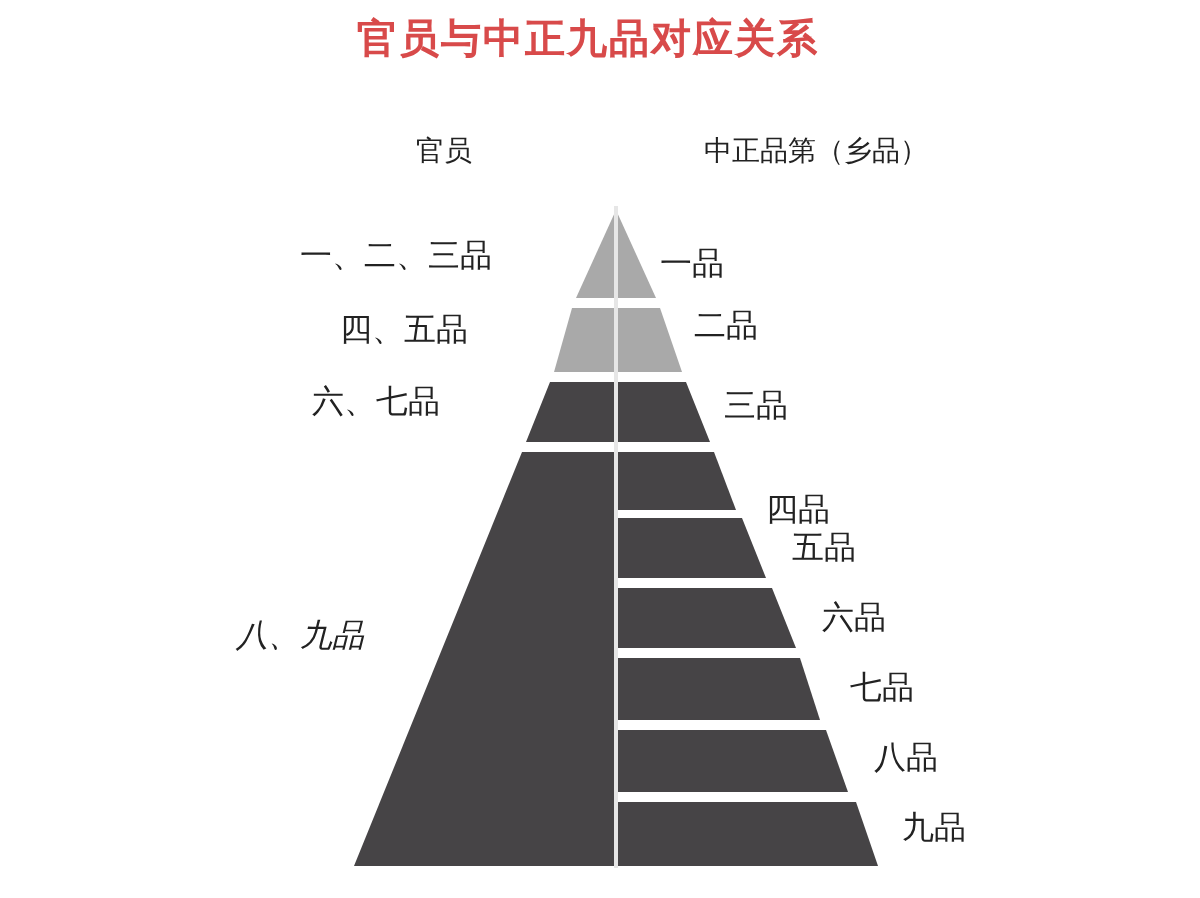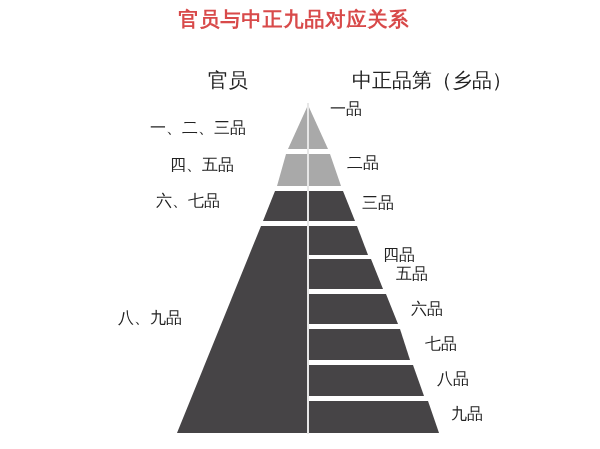--- a/index.html
+++ b/index.html
@@ -2,21 +2,21 @@
 <html><head>
 <meta charset="utf-8">
 <style>
   html, body { margin: 0; padding: 0; background: #ffffff; }
   body { width: 600px; height: 449px; position: relative; overflow: hidden;
          font-family: "DejaVu Serif", "Liberation Serif", serif; }
   .abs { position: absolute; white-space: nowrap; }
   .title { left: 0; width: 588px; top: 6px; text-align: center; font-size: 20px;
            font-weight: bold; letter-spacing: 1px;
            font-family: "DejaVu Sans", "Liberation Sans", sans-serif; }
-  .colhead { font-size: 20px; color: #222; top: 67px; }
+  .colhead { font-size: 14px; color: #222; top: 67px; }
   .lbl { font-size: 16px; color: #222; }
   svg.pyr { position: absolute; left: 0; top: 0; }
 </style>
 </head>
 <body>
 
 <div class="abs title" style="color: rgb(216, 74, 74);">官员与中正九品对应关系</div>
 
 <div class="abs colhead" style="left:208px;">官员</div>
 <div class="abs colhead" style="left:352px;">中正品第（乡品）</div>
@@ -37,23 +37,23 @@
   <polygon points="308,329 308,360 410,360 400,329" fill="#464446"></polygon>
   <polygon points="308,365 308,396 424,396 413,365" fill="#464446"></polygon>
   <polygon points="308,401 308,433 439,433 428,401" fill="#464446"></polygon>
 
   <line x1="308" y1="103" x2="308" y2="434" stroke="#e6e6e6" stroke-width="2"></line>
 </svg>
 
 <div class="abs lbl" style="left:150px; top:118px;font-family:Liberation Serif, serif;">一、二、三品</div>
 <div class="abs lbl" style="left:170px; top:155px;">四、五品</div>
 <div class="abs lbl" style="left:156px; top:191px;">六、七品</div>
-<div class="abs lbl" style="left:118px; top:308px;">八、九品</div>
+<div class="abs lbl" style="left:118px; top:308px;font-style:italic;">八、九品</div>
 
-<div class="abs lbl" style="left:330px; top:99px;">一品</div>
+<div class="abs lbl" style="left:330px; top:122px;">一品</div>
 <div class="abs lbl" style="left:347px; top:153px;">二品</div>
 <div class="abs lbl" style="left:362px; top:193px;">三品</div>
 <div class="abs lbl" style="left:383px; top:229px;margin-top:16px;">四品</div>
 <div class="abs lbl" style="left:396px; top:264px;">五品</div>
 <div class="abs lbl" style="left:411px; top:299px;">六品</div>
 <div class="abs lbl" style="left:425px; top:334px;">七品</div>
 <div class="abs lbl" style="left:437px; top:369px;">八品</div>
 <div class="abs lbl" style="left:451px; top:404px;">九品</div>
 
 </body></html>

